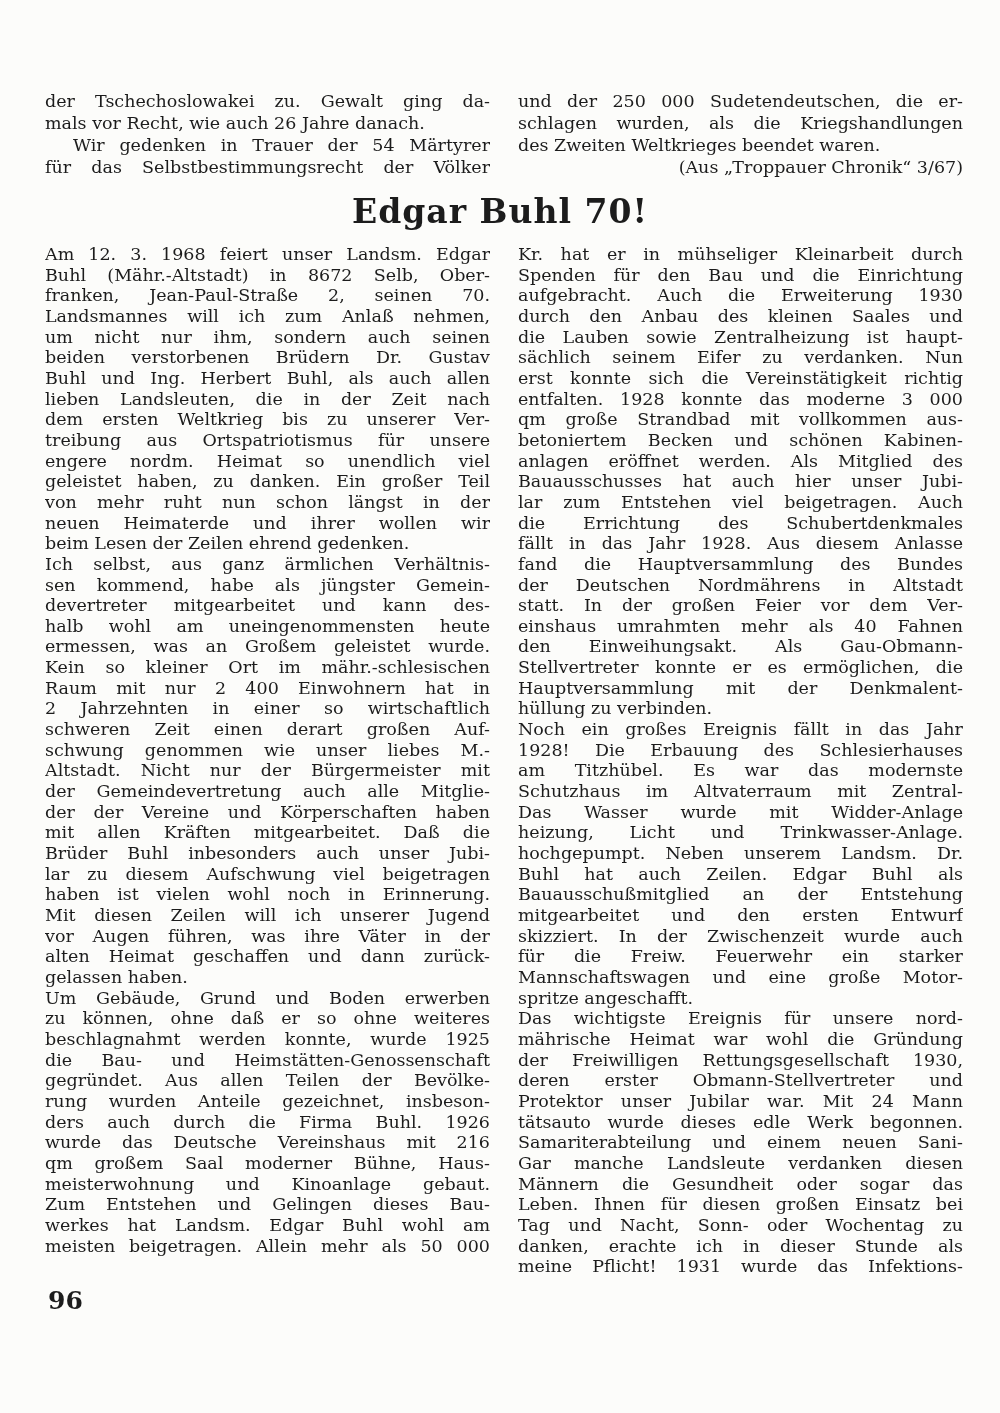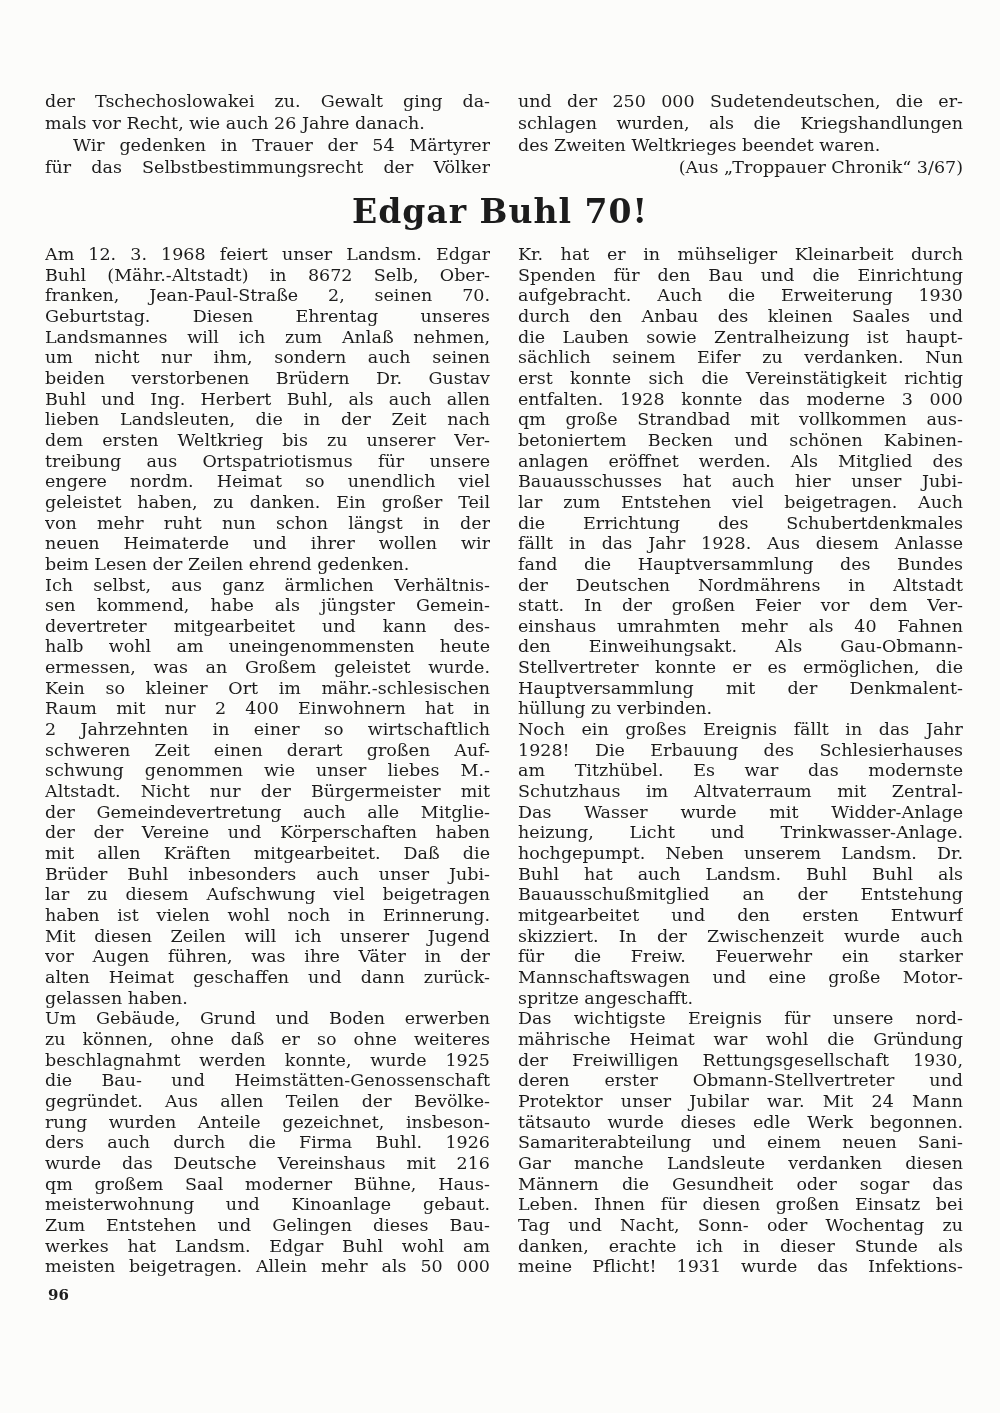--- a/index.html
+++ b/index.html
@@ -48,21 +48,21 @@
     text-align: center;
     font-size: 33px;
     font-weight: bold;
     letter-spacing: 1px;
     line-height: 40px;
   }
   .page-number {
     position: absolute;
     left: 48px;
     top: 1286px;
-    font-size: 15px;
+    font-size: 25px;
     font-weight: bold;
   }
 </style>
 </head>
 <body>
 
 <div class="page">
 
   <div class="intro-row">
     <div class="col">
@@ -79,21 +79,20 @@
       </div>
   </div>
 
   <div class="headline">Edgar Buhl 70!</div>
 
   <div class="article-row">
     <div class="col">
         <div class="line just">Am 12. 3. 1968 feiert unser Landsm. Edgar</div>
         <div class="line just">Buhl (Mähr.-Altstadt) in 8672 Selb, Ober-</div>
         <div class="line just">franken, Jean-Paul-Straße 2, seinen 70.</div>
-        <div class="line just">Geburtstag. Diesen Ehrentag unseres</div>
         <div class="line just">Landsmannes will ich zum Anlaß nehmen,</div>
         <div class="line just">um nicht nur ihm, sondern auch seinen</div>
         <div class="line just">beiden verstorbenen Brüdern Dr. Gustav</div>
         <div class="line just">Buhl und Ing. Herbert Buhl, als auch allen</div>
         <div class="line just">lieben Landsleuten, die in der Zeit nach</div>
         <div class="line just">dem ersten Weltkrieg bis zu unserer Ver-</div>
         <div class="line just">treibung aus Ortspatriotismus für unsere</div>
         <div class="line just">engere nordm. Heimat so unendlich viel</div>
         <div class="line just">geleistet haben, zu danken. Ein großer Teil</div>
         <div class="line just">von mehr ruht nun schon längst in der</div>
@@ -158,21 +157,21 @@
         <div class="line just">Stellvertreter konnte er es ermöglichen, die</div>
         <div class="line just">Hauptversammlung mit der Denkmalent-</div>
         <div class="line">hüllung zu verbinden.</div>
         <div class="line just">Noch ein großes Ereignis fällt in das Jahr</div>
         <div class="line just">1928! Die Erbauung des Schlesierhauses</div>
         <div class="line just">am Titzhübel. Es war das modernste</div>
         <div class="line just">Schutzhaus im Altvaterraum mit Zentral-</div>
         <div class="line just">Das Wasser wurde mit Widder-Anlage</div>
         <div class="line just">heizung, Licht und Trinkwasser-Anlage.</div>
         <div class="line just">hochgepumpt. Neben unserem Landsm. Dr.</div>
-        <div class="line just">Buhl hat auch Landsm. Buhl Buhl als</div>
+        <div class="line just">Buhl hat auch Zeilen. Edgar Buhl als</div>
         <div class="line just">Bauausschußmitglied an der Entstehung</div>
         <div class="line just">mitgearbeitet und den ersten Entwurf</div>
         <div class="line just">skizziert. In der Zwischenzeit wurde auch</div>
         <div class="line just">für die Freiw. Feuerwehr ein starker</div>
         <div class="line just">Mannschaftswagen und eine große Motor-</div>
         <div class="line">spritze angeschafft.</div>
         <div class="line just">Das wichtigste Ereignis für unsere nord-</div>
         <div class="line just">mährische Heimat war wohl die Gründung</div>
         <div class="line just">der Freiwilligen Rettungsgesellschaft 1930,</div>
         <div class="line just">deren erster Obmann-Stellvertreter und</div>

